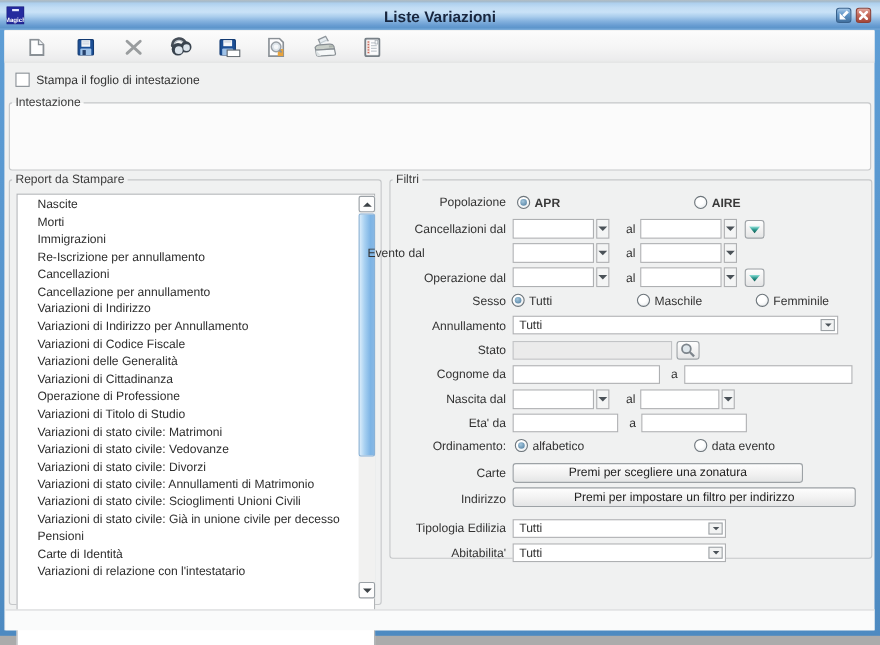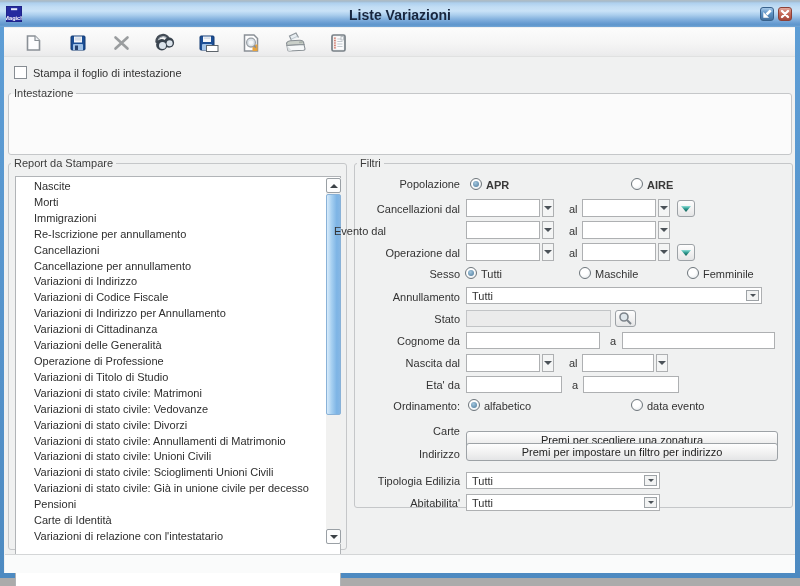--- a/index.html
+++ b/index.html
@@ -152,31 +152,30 @@
 
   <div id="list">
     <div style="position:absolute;left:0;top:2px;right:16px;">
       <div class="item">Nascite</div>
       <div class="item">Morti</div>
       <div class="item">Immigrazioni</div>
       <div class="item">Re-Iscrizione per annullamento</div>
       <div class="item">Cancellazioni</div>
       <div class="item">Cancellazione per annullamento</div>
       <div class="item">Variazioni di Indirizzo</div>
+      <div class="item">Variazioni di Indirizzo per Annullamento</div>
       <div class="item">Variazioni di Codice Fiscale</div>
-      <div class="item">Variazioni di Indirizzo per Annullamento</div>
+      <div class="item">Variazioni delle Generalità</div>
       <div class="item">Variazioni di Cittadinanza</div>
-      <div class="item">Variazioni delle Generalità</div>
       <div class="item">Operazione di Professione</div>
       <div class="item">Variazioni di Titolo di Studio</div>
       <div class="item">Variazioni di stato civile: Matrimoni</div>
       <div class="item">Variazioni di stato civile: Vedovanze</div>
       <div class="item">Variazioni di stato civile: Divorzi</div>
       <div class="item">Variazioni di stato civile: Annullamenti di Matrimonio</div>
-      <div class="item">Variazioni di stato civile: Unioni Civili</div>
       <div class="item">Variazioni di stato civile: Scioglimenti Unioni Civili</div>
       <div class="item">Variazioni di stato civile: Già in unione civile per decesso</div>
       <div class="item">Pensioni</div>
       <div class="item">Carte di Identità</div>
       <div class="item">Variazioni di relazione con l'intestatario</div>
     </div>
     <div id="sb">
       <div class="sbtn" style="top:0px;">
           <div style="width:0;height:0;border-left:4px solid transparent;border-right:4px solid transparent;border-bottom:4px solid #3c4246;"></div>
         </div>
@@ -289,21 +288,21 @@
   <div class="rlab" style="left:572px;top:379px;">a</div>
   <div class="fld" style="left:583px;top:376px;width:96px;height:17px;"></div>
 
   <div class="lab" style="left:260px;top:400px;">Ordinamento:</div>
   <div class="radio sel" style="left:468px;top:399px;"></div>
   <div class="rlab" style="left:484px;top:400px;">alfabetico</div>
   <div class="radio" style="left:631px;top:399px;"></div>
   <div class="rlab" style="left:647px;top:400px;">data evento</div>
 
   <div class="lab" style="left:260px;top:425px;">Carte</div>
-  <div class="btn" style="left:466px;top:431px;width:312px;height:18px;line-height:17px;">Premi per scegliere una zonatura</div>
+  <div class="btn" style="left:466px;top:421px;width:264px;height:18px;line-height:17px;">Premi per scegliere una zonatura</div>
 
   <div class="lab" style="left:260px;top:448px;">Indirizzo</div>
   <div class="btn" style="left:466px;top:443px;width:312px;height:18px;line-height:17px;">Premi per impostare un filtro per indirizzo</div>
 
   <div class="lab" style="left:260px;top:475px;">Tipologia Edilizia</div>
   <div class="combo" style="left:466px;top:472px;width:194px;height:17px;">
     <span class="txt">Tutti</span>
     <div class="cdrop" style="right:2px;">
         <div class="arr" style="border-left-width:3px;border-right-width:3px;border-top-width:3px;"></div>
       </div>

